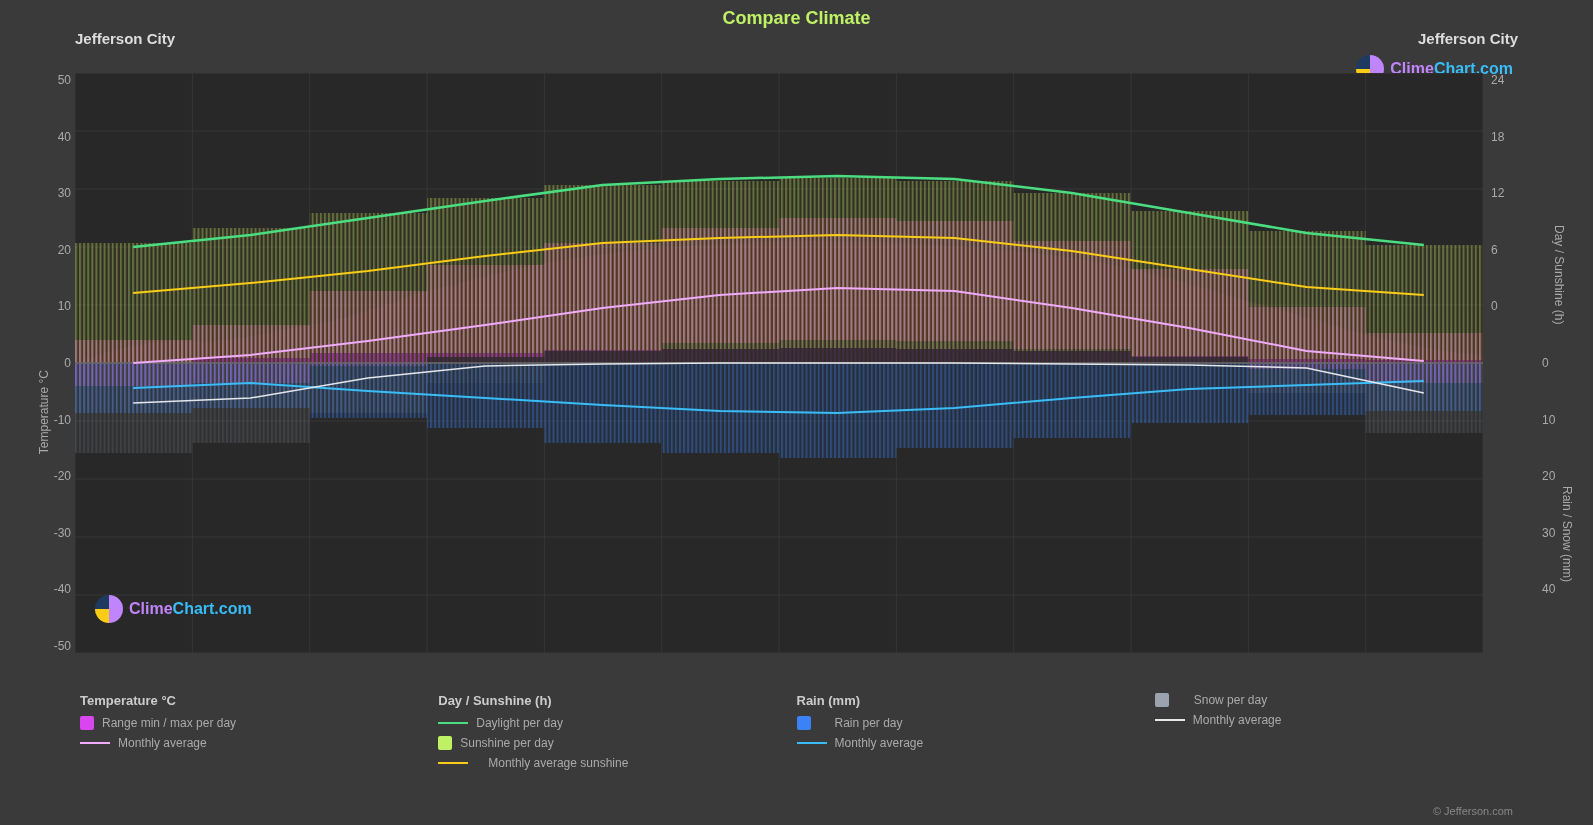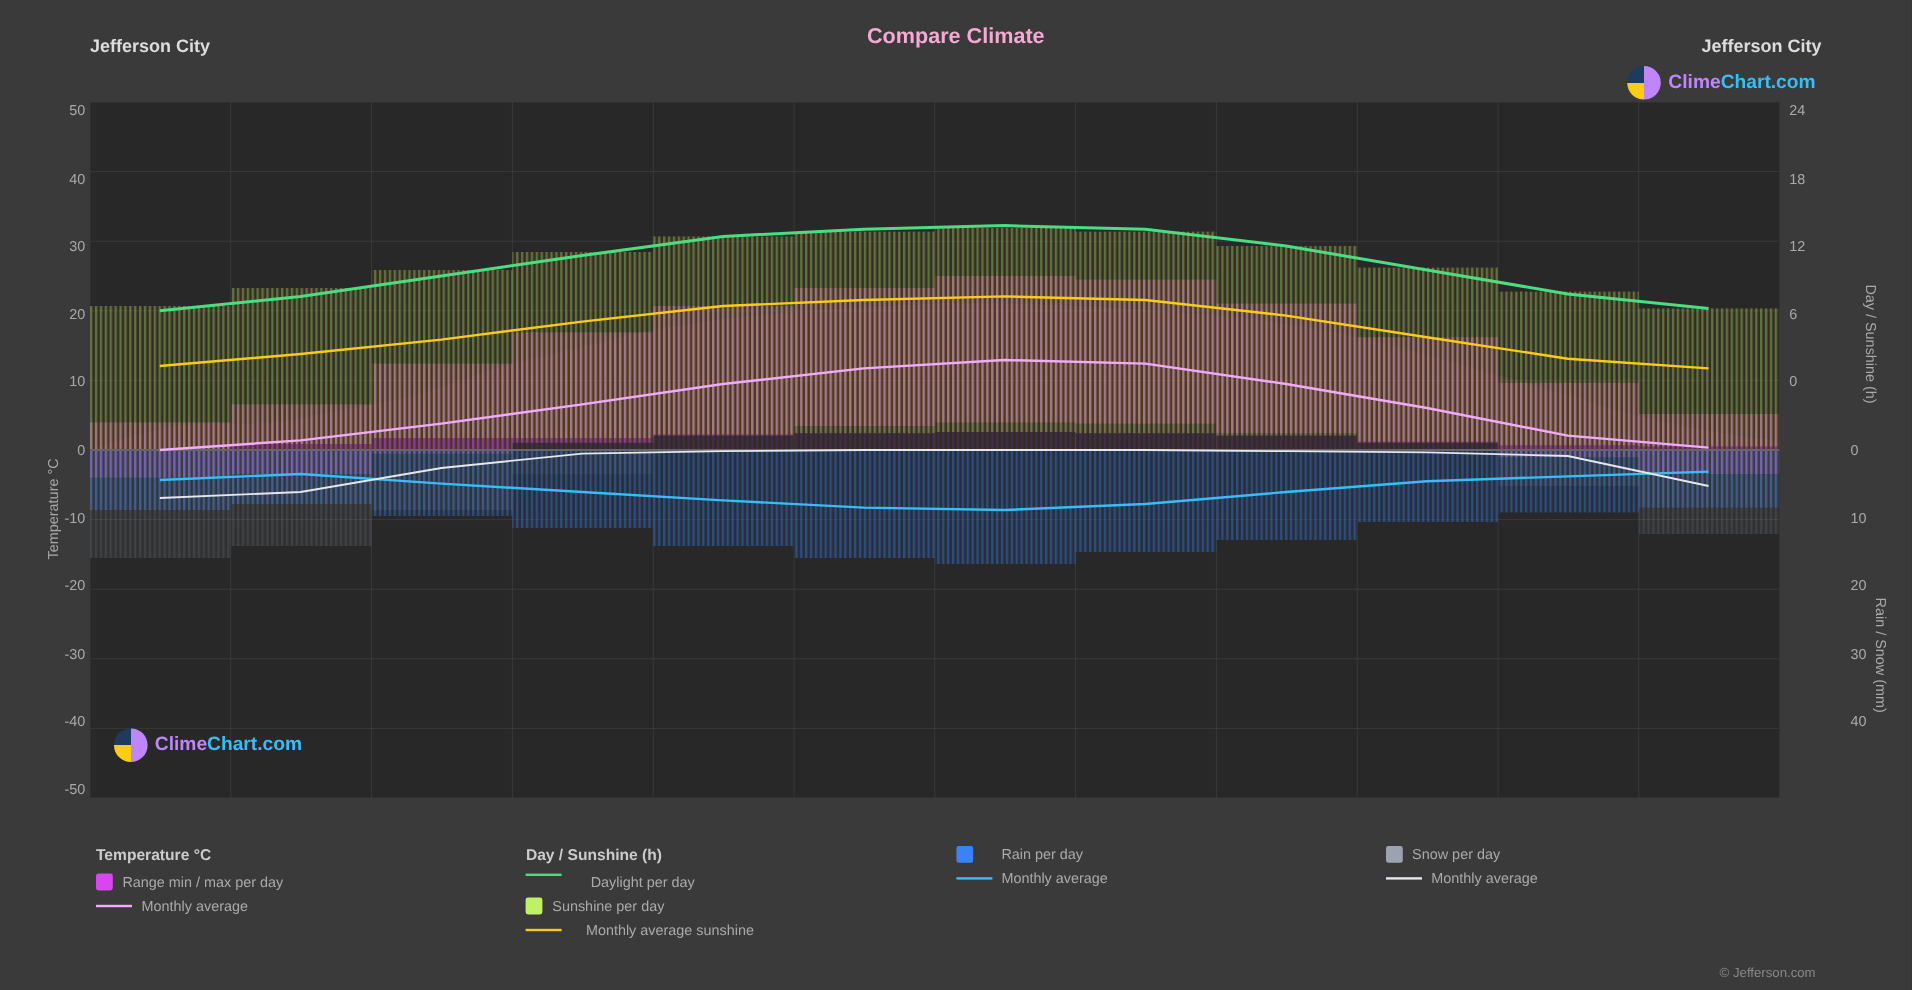--- a/index.html
+++ b/index.html
@@ -14,23 +14,23 @@
 
     .main-container {
       width: 1593px;
       height: 825px;
       background: #3a3a3a;
       position: relative;
     }
 
     .chart-title {
       text-align: center;
-      color: #f9a8d4;
+      color: #bef264;
       font-size: 18px;
-      padding-top: 20px;
+      padding-top: 8px;
       padding-bottom: 4px;
     }
 
     .axis-label {
       font-size: 12px;
       color: #aaa;
     }
 
     .city-label-left {
       position: absolute;
@@ -330,47 +330,48 @@
         <span style="font-size:12px; color:#aaa;">Range min / max per day</span>
       </div>
       <div style="display:flex; align-items:center; gap:8px;">
         <div style="width:30px; height:2px; background:#f0abfc; flex-shrink:0;"></div>
         <span style="font-size:12px; color:#aaa;">Monthly average</span>
       </div>
     </div>
 
     <div style="flex:1;">
       <div style="color:#ccc; font-size:13px; font-weight:bold; margin-bottom:8px;">Day / Sunshine (h)</div>
-      <div style="display:flex; gap:24px; margin-bottom:6px;">
+      <div style="display:flex; align-items:center; gap:8px; margin-bottom:6px;">
         <div style="width:30px; height:2px; background:#4ade80; flex-shrink:0;"></div>
         <span style="font-size:12px; color:#aaa;">Daylight per day</span>
       </div>
       <div style="display:flex; align-items:center; gap:8px; margin-bottom:6px;">
         <div style="width:14px; height:14px; background:#bef264; border-radius:2px; flex-shrink:0;"></div>
         <span style="font-size:12px; color:#aaa;">Sunshine per day</span>
       </div>
       <div style="display:flex; align-items:center; gap:20px;">
         <div style="width:30px; height:2px; background:#facc15; flex-shrink:0;"></div>
         <span style="font-size:12px; color:#aaa;">Monthly average sunshine</span>
       </div>
     </div>
 
     <div style="flex:1;">
+      <div style="color:#ccc; font-size:13px; font-weight:bold; margin-bottom:8px;">Rain (mm)</div>
       <div style="display:flex; align-items:center; gap:24px; margin-bottom:6px;">
         <div style="width:14px; height:14px; background:#3b82f6; border-radius:2px; flex-shrink:0;"></div>
         <span style="font-size:12px; color:#aaa;">Rain per day</span>
       </div>
       <div style="display:flex; align-items:center; gap:8px;">
         <div style="width:30px; height:2px; background:#38bdf8; flex-shrink:0;"></div>
         <span style="font-size:12px; color:#aaa;">Monthly average</span>
       </div>
     </div>
 
     <div style="flex:1;">
-      <div style="display:flex; align-items:center; gap:8px; margin-bottom:6px;">
+      <div style="display:flex; align-items:center; gap:25px; margin-bottom:6px;">
         <div style="width:14px; height:14px; background:#9ca3af; border-radius:2px; flex-shrink:0;"></div>
         <span style="font-size:12px; color:#aaa;">Snow per day</span>
       </div>
       <div style="display:flex; align-items:center; gap:8px;">
         <div style="width:30px; height:2px; background:#e5e7eb; flex-shrink:0;"></div>
         <span style="font-size:12px; color:#aaa;">Monthly average</span>
       </div>
     </div>
 
   </div>

